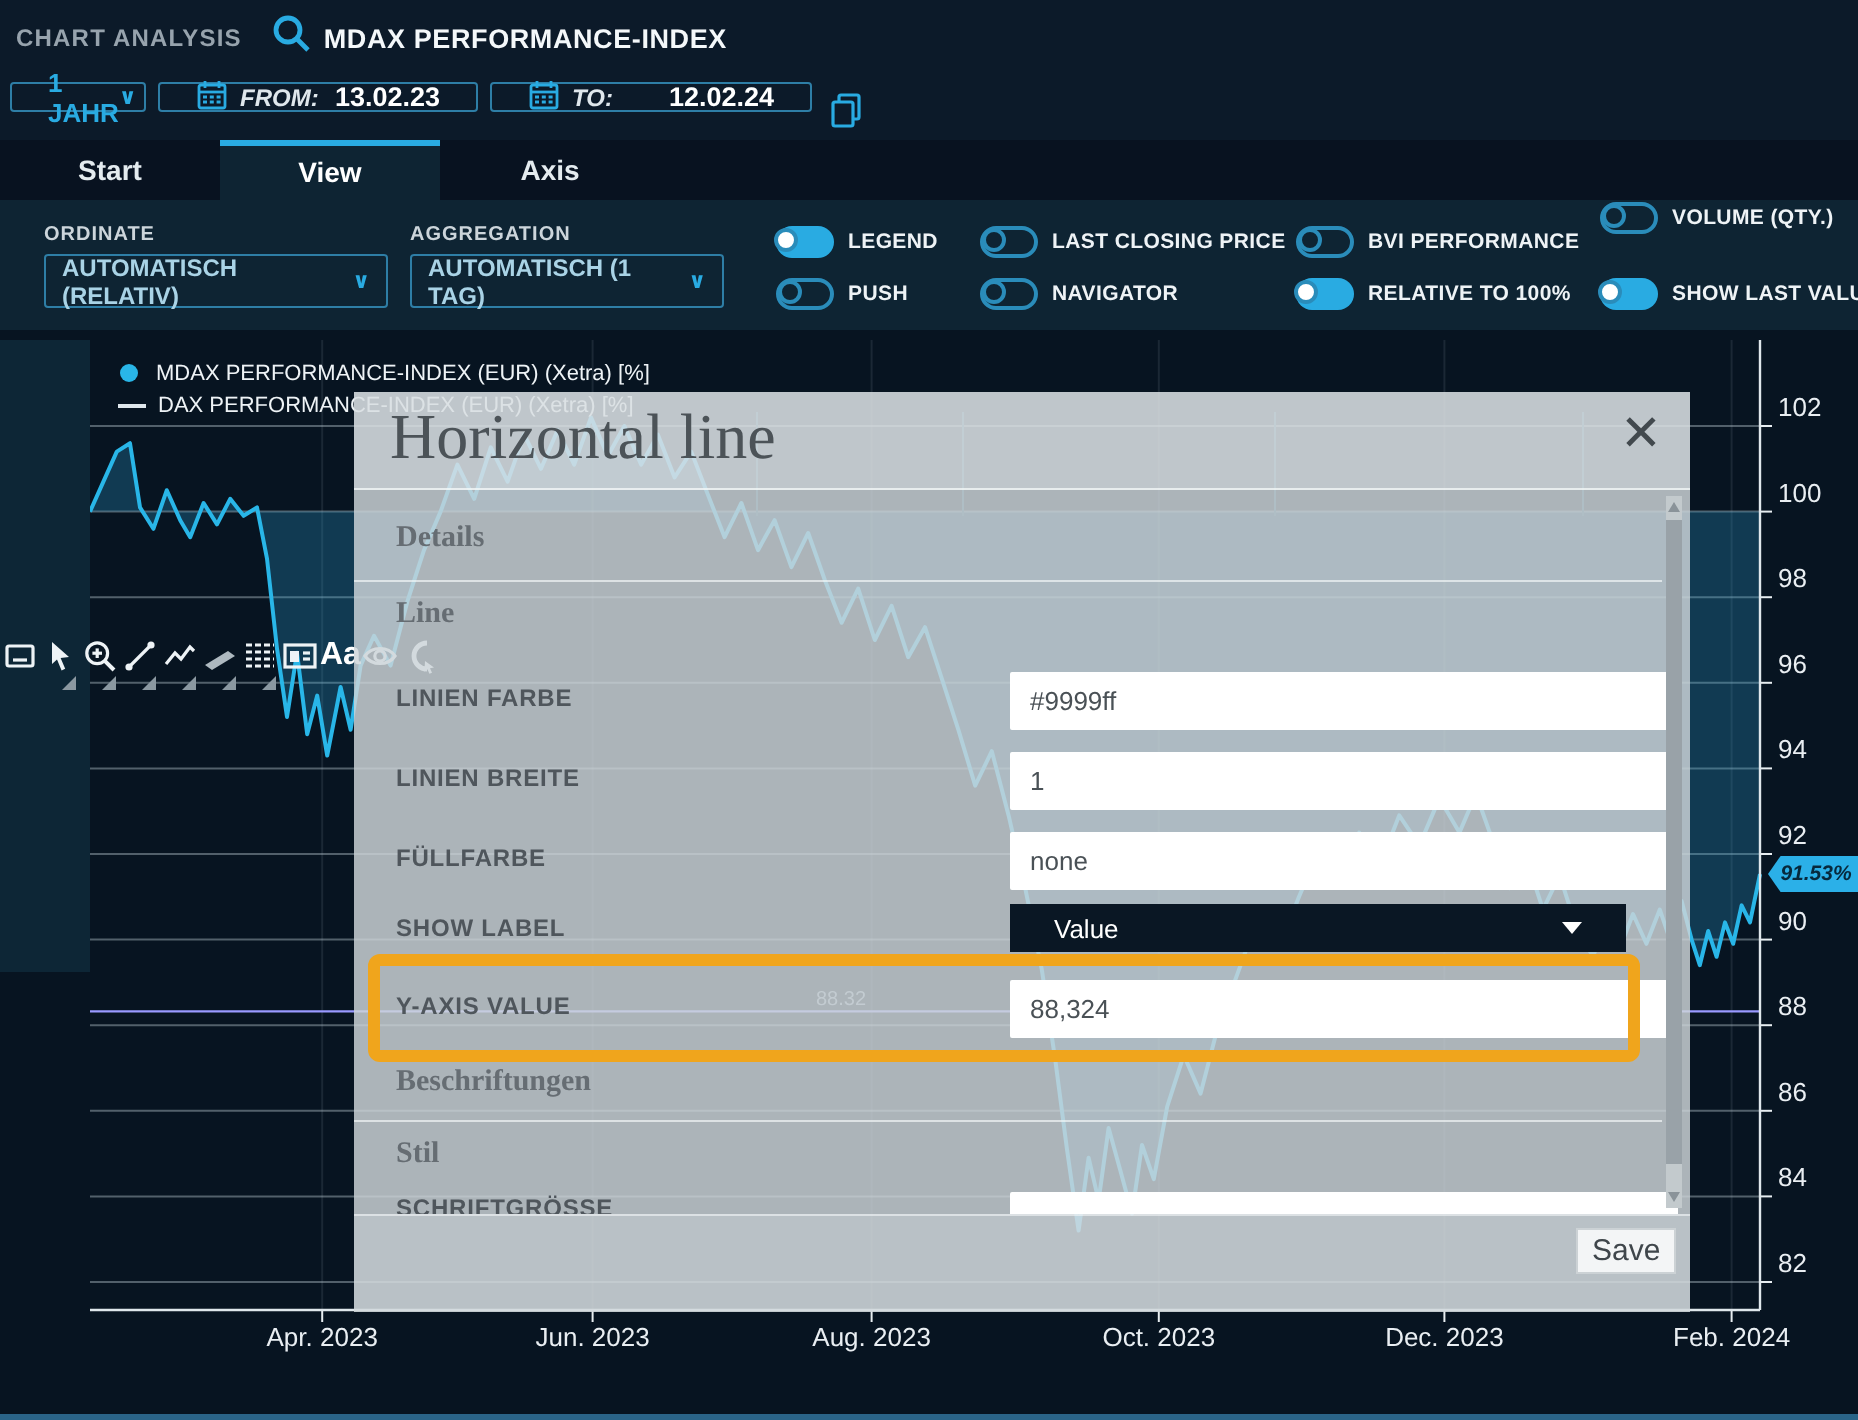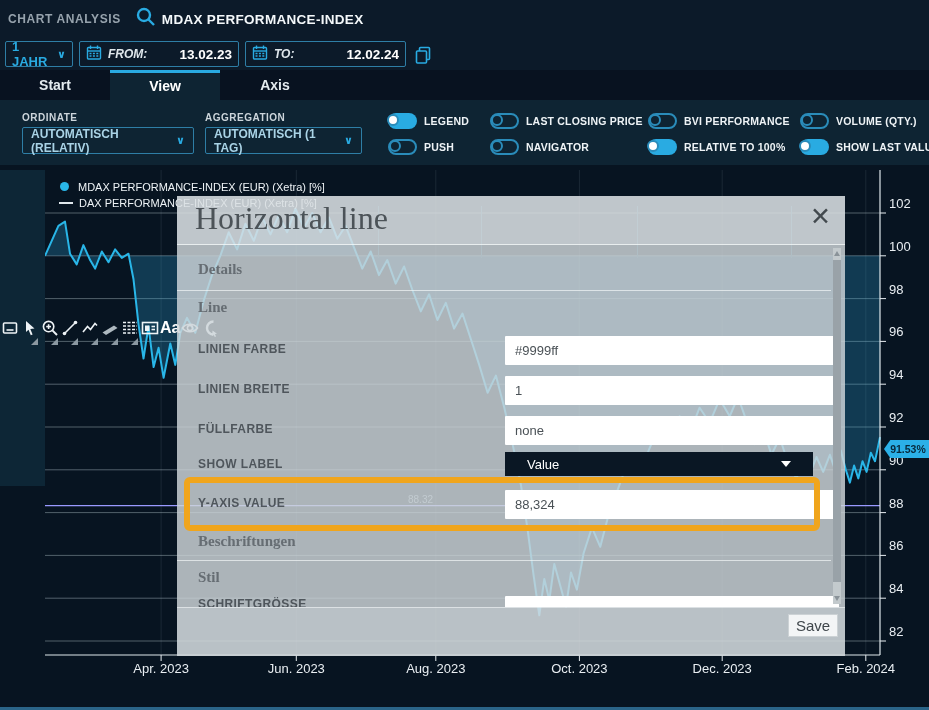--- a/index.html
+++ b/index.html
@@ -8,21 +8,21 @@
        -webkit-font-smoothing:antialiased}
   .abs{position:absolute}
 
   
   .topbar{left:0;top:0;width:929px;height:38px;background:#0c1a29;display:flex;align-items:center;z-index:3}
   .ca-label{margin-left:8px;font-size:12px;font-weight:bold;letter-spacing:.6px;color:#97a3ad}
   .search-ic{margin-left:14px}
   .instr{margin-left:5px;font-size:13.5px;font-weight:bold;letter-spacing:.3px;color:#f4f8fa}
 
   .rangebar{left:0;top:38px;width:929px;height:32px;background:#0c1a29;z-index:3}
-  .ctrl{position:absolute;height:26px;border:1px solid #2e7ea6;border-radius:2px;display:flex;align-items:center;box-sizing:border-box;padding:0 6px;font-size:13px}
+  .ctrl{position:absolute;height:15px;border:1px solid #2e7ea6;border-radius:2px;display:flex;align-items:center;box-sizing:border-box;padding:0 18px;font-size:13px}
   .ctrl.period{left:5px;top:3px;width:68px;color:#29abe2;font-weight:bold}
   .ctrl .chev{margin-left:auto;color:#29abe2;font-size:11px;font-weight:bold}
   .ctrl.date{color:#e8eef2}
   .ctrl.from{left:79px;top:3px;width:160px}
   .ctrl.to{left:245px;top:3px;width:161px}
   .d-label{font-style:italic;font-weight:bold;font-size:12px;margin-left:6px;color:#dfe7ec}
   .d-value{margin-left:auto;font-weight:bold;font-size:13.5px;color:#fff}
   .copy-ic{position:absolute;left:413px;top:7px}
 
   .tabbar{left:0;top:70px;width:929px;height:30px;background:#081220;display:flex;z-index:3}
@@ -198,21 +198,21 @@
         <span class="knob"></span>
       </span>
       <span class="tgl-label">BVI PERFORMANCE</span>
   </div>
   <div class="tgl-row on" style="left:648px;top:38px">
     <span class="pill off">
         <span class="knob"></span>
       </span>
       <span class="tgl-label">RELATIVE TO 100%</span>
   </div>
-  <div class="tgl-row" style="left:800px;top:12px">
+  <div class="tgl-row" style="left:800px;top:0">
     <span class="pill off">
         <span class="knob"></span>
       </span>
       <span class="tgl-label">VOLUME (QTY.)</span>
   </div>
   <div class="tgl-row on" style="left:800px;top:38px">
     <span class="pill off">
         <span class="knob"></span>
       </span>
       <span class="tgl-label">SHOW LAST VALUE</span>
@@ -283,21 +283,21 @@
   <div class="leg-row">
     <span class="leg-dot"></span>
     <span class="leg-txt">MDAX PERFORMANCE-INDEX (EUR) (Xetra) [%]</span>
   </div>
   <div class="leg-row">
     <span class="leg-line"></span>
     <span class="leg-txt">DAX PERFORMANCE-INDEX (EUR) (Xetra) [%]</span>
   </div>
 </div>
 
-<div class="abs badge" id="last-badge" style="top: 440px;">91.53%</div>
+<div class="abs badge" id="last-badge" style="top: 428px; font-style: italic;">91.53%</div>
 
 <div class="abs sidebar">
   <div class="tool">
     <svg width="20" height="20" viewBox="0 0 20 20">
         <rect x="3.5" y="5" width="13" height="10" rx="1"></rect>
         <line x1="6.5" y1="12" x2="13.5" y2="12"></line>
       </svg>
   </div>
   <div class="tool sub">
     <svg width="20" height="20" viewBox="0 0 20 20">

